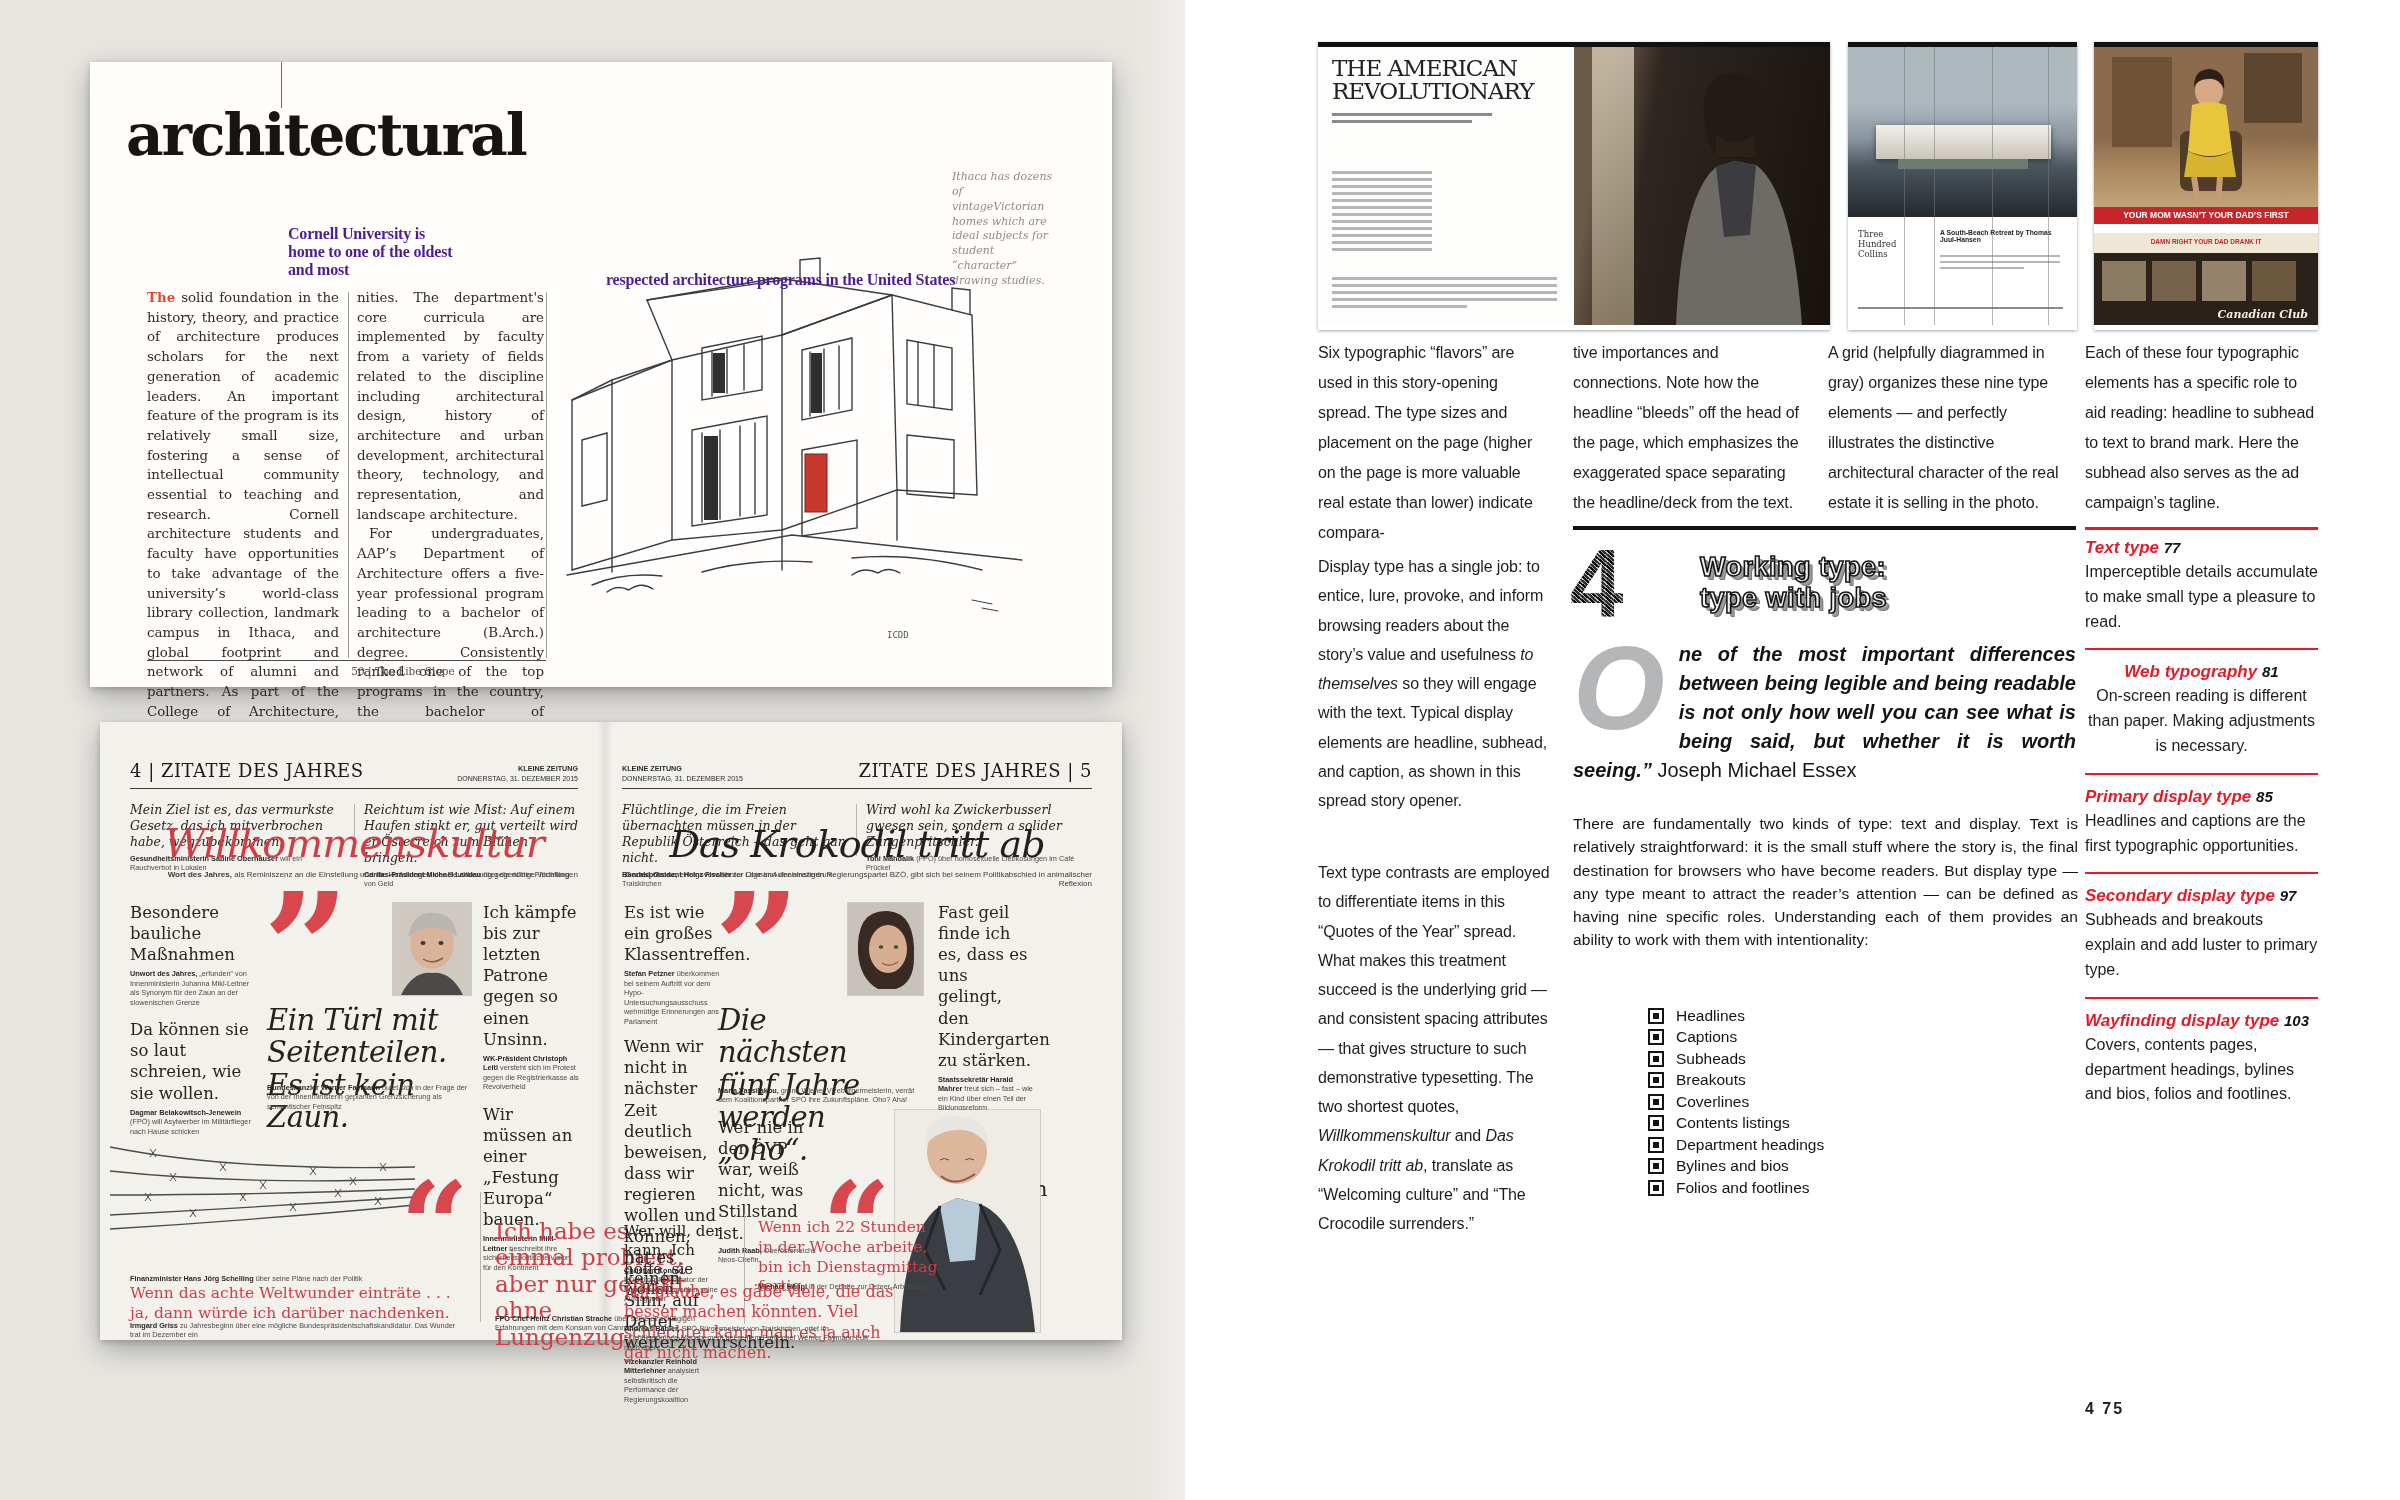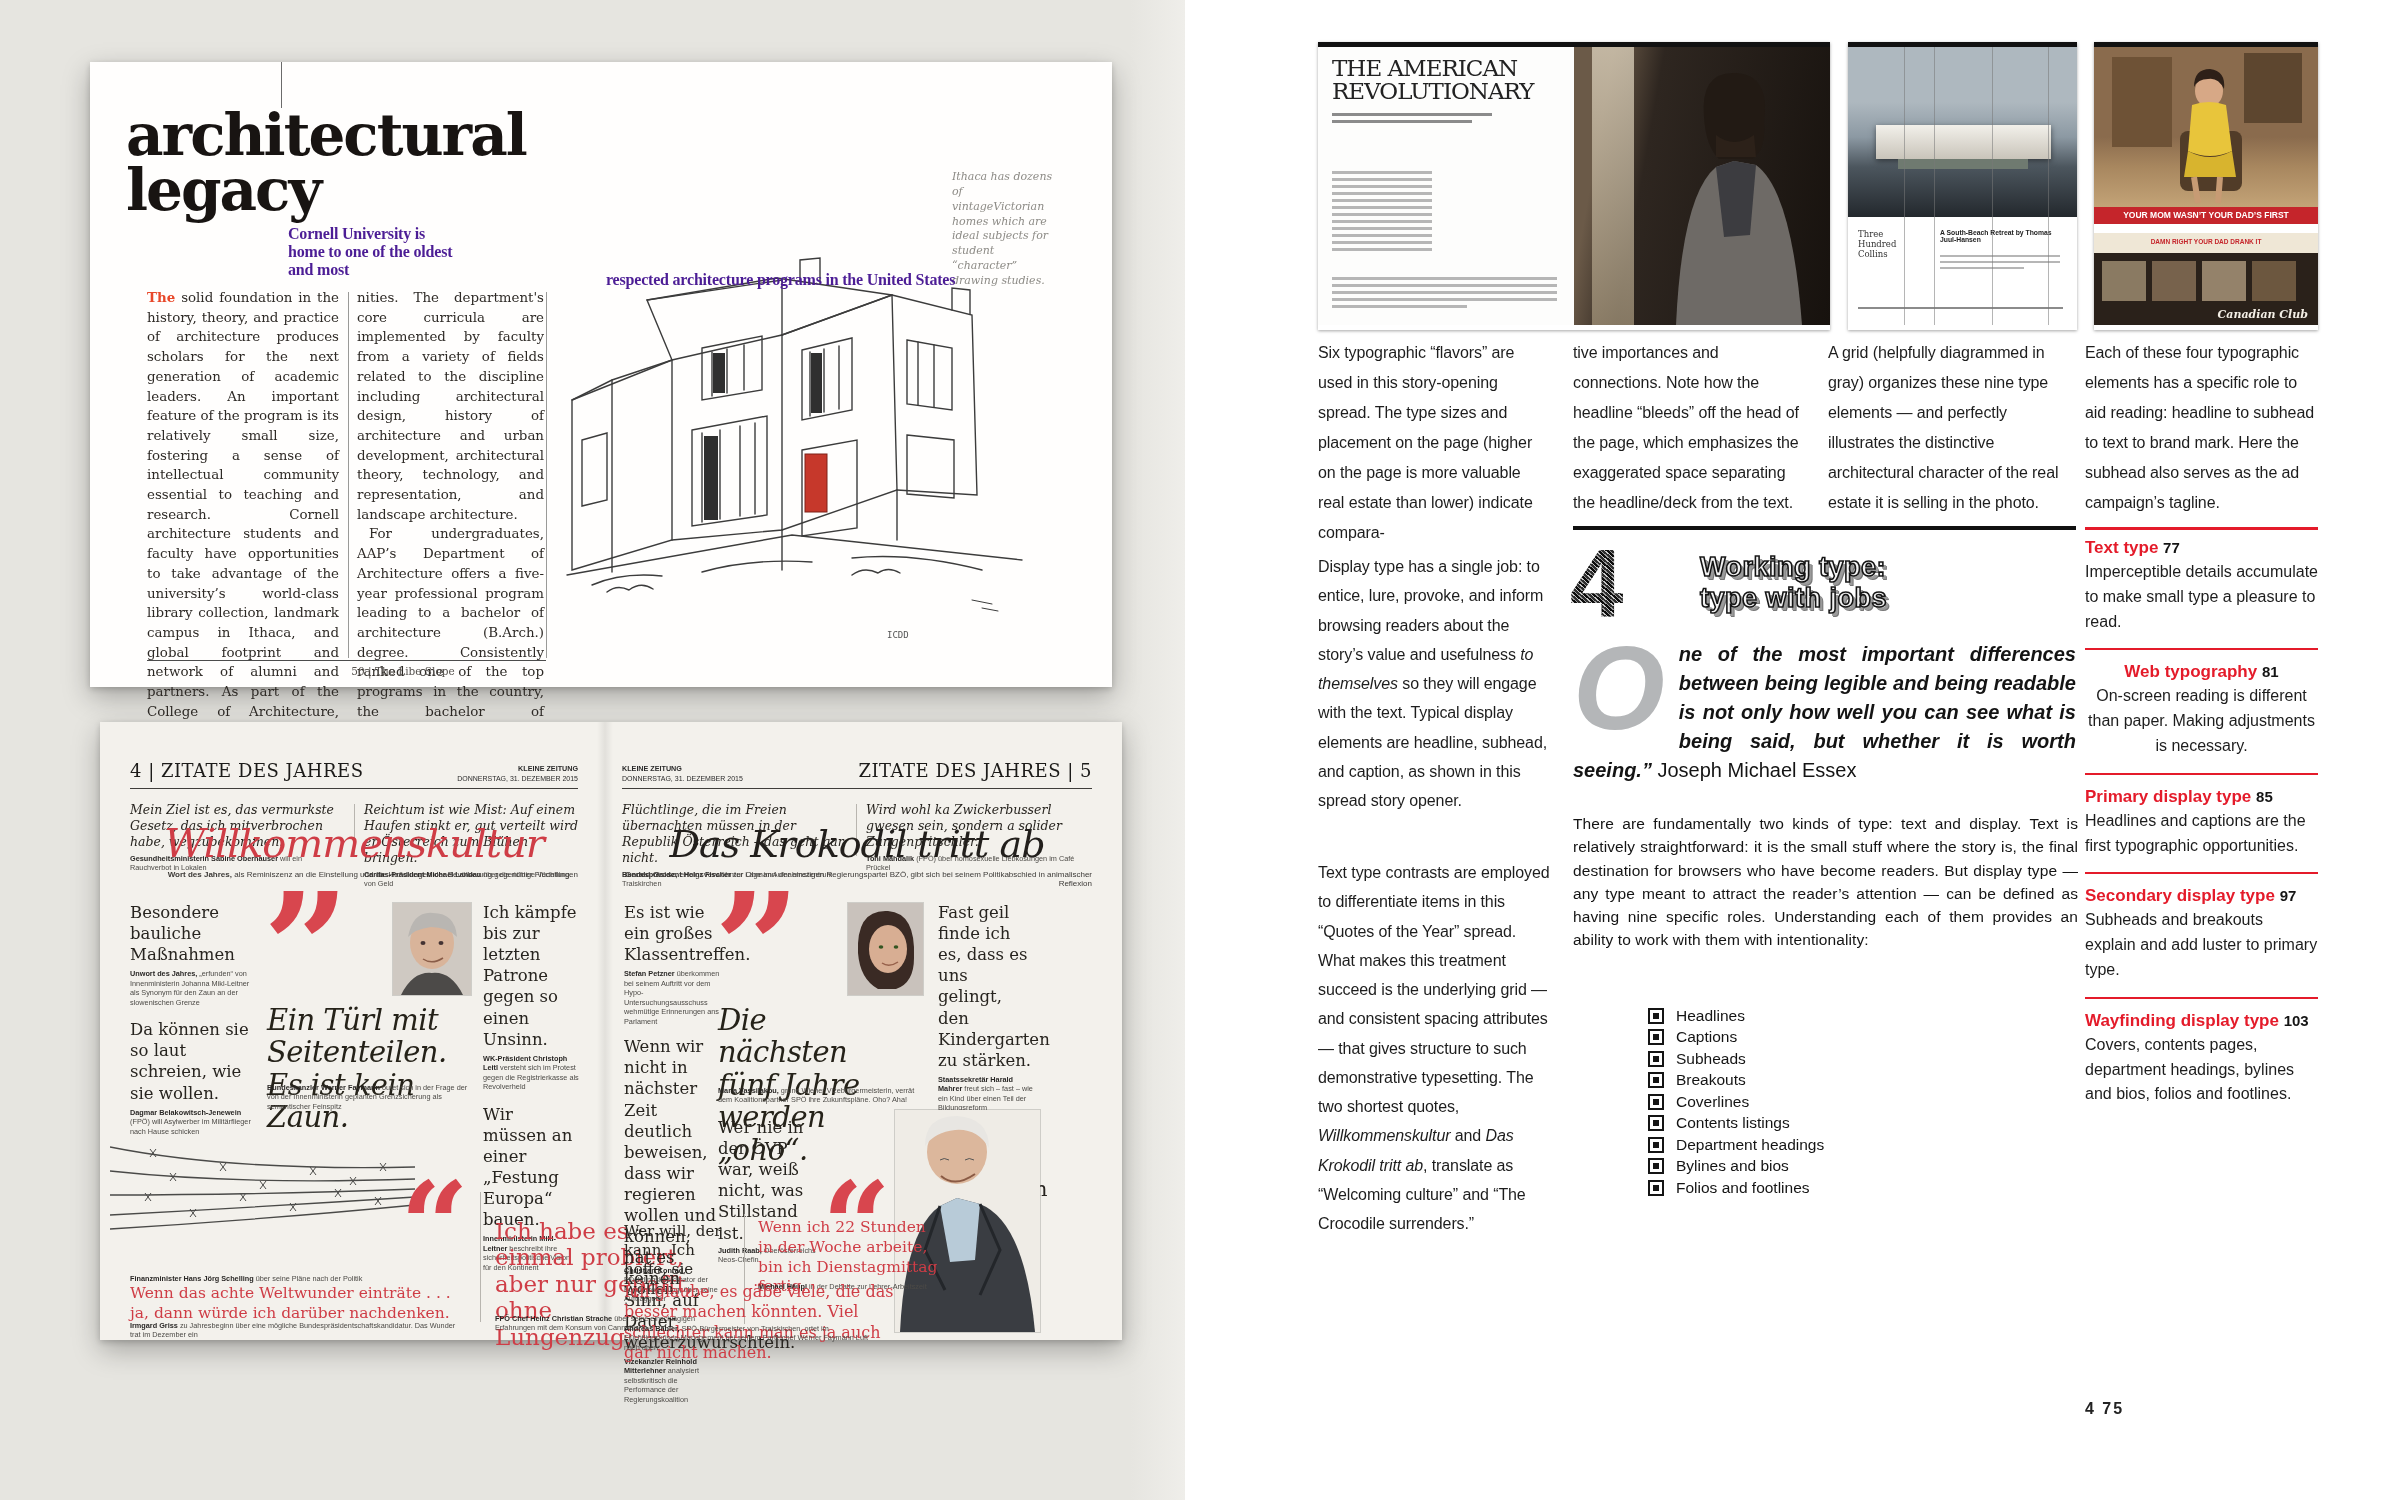--- a/index.html
+++ b/index.html
@@ -82,21 +82,21 @@
             font-weight:700;text-align:justify;}
   .bk-quote .attr{font-style:normal;font-weight:400;}
   .dropO{float:left;font-size:118px;line-height:.72;font-weight:700;color:#b4b6b8;
          margin:6px 14px 0 0;}
   .bk-body{font-size:15.5px;line-height:1.5;color:#141414;text-align:justify;
            letter-spacing:.1px;}
   .bk-li{display:flex;align-items:center;height:21.5px;font-size:15.5px;color:#141414;}
   .sq-icon{width:12px;height:12px;border:2px solid #141414;display:inline-block;
            margin-right:12px;position:relative;flex:0 0 auto;}
   .sq-icon::after{content:"";position:absolute;left:3px;top:3px;width:6px;height:6px;background:#141414;}
-  .sb-head{font-size:17px;font-weight:700;color:#e41b2a;}
+  .sb-head{font-size:17px;font-weight:700;color:#e41b2a;font-style:italic;}
   .sb-head .pg{color:#141414;font-weight:700;font-size:15px;}
   .sb-body{font-size:16px;line-height:1.55;color:#1d1d1d;margin-top:2px;}
   .bk-folio{font-size:16px;font-weight:700;color:#222;letter-spacing:2px;}
 
   .t1-head{font-family:"DejaVu Serif",serif;font-weight:400;font-size:23px;
            line-height:1.0;color:#222;letter-spacing:-1px;}
   .t2-name{font-family:"DejaVu Serif",serif;font-size:8.5px;color:#333;line-height:1.2;}
   .t2-title{font-size:6.8px;font-weight:700;color:#222;}
   .t3-band{background:#c5252b;color:#fff;font-weight:700;font-size:8.5px;
            text-align:center;line-height:1.25;padding:3px 2px;}
@@ -107,21 +107,20 @@
 </head>
 <body>
 
 <div class="abs left-bg"></div>
 
 <div class="abs cornell">
   <div class="abs topline"></div>
 
   <div class="abs c-headline">
     <div>architectural</div>
-    <div>legacy</div>
   </div>
 
   <div class="abs c-deck c-deck1">Cornell University is home to one of the oldest and most</div>
   <div class="abs c-deck c-deck2">respected architecture programs in the United States</div>
 
   <div class="abs c-body c-col1"><span class="lead-red">The</span><span> solid foundation in the history, theory, and practice of architecture produces scholars for the next generation of academic leaders. An important feature of the program is its relatively small size, fostering a sense of intellectual community essential to teaching and research. Cornell architecture students and faculty have opportunities to take advantage of the university’s world-class library collection, landmark campus in Ithaca, and global footprint and network of alumni and partners. As part of the College of Architecture, Art, and Planning community, they have access to incredible physical resources like Milstein Hall and the Rand Hall Fabrication Shop. Students and faculty are frequently studying and teaching far from Ithaca — in AAP’s New York City and Rome, Italy locations or through traveling option studios and other opportu-</span></div>
 
   <div class="abs c-body c-col2">
     <div>nities. The department's core curricula are implemented by faculty from a variety of fields related to the discipline including architectural design, history of architecture and urban development, architectural theory, technology, and representation, and landscape architecture.</div>
     <div style="text-indent:12px;">For undergraduates, AAP’s Department of Architecture offers a five-year professional program leading to a bachelor of architecture (B.Arch.) degree. Consistently ranked one of the top programs in the country, the bachelor of architecture program is accredited by NAAB. The B.Arch. program balances the intensity of a professional education with opportunities to use the resources of a world-class university. The faculty of the department of architecture have developed a highly structured and intensive curriculum, one that em-</div>

